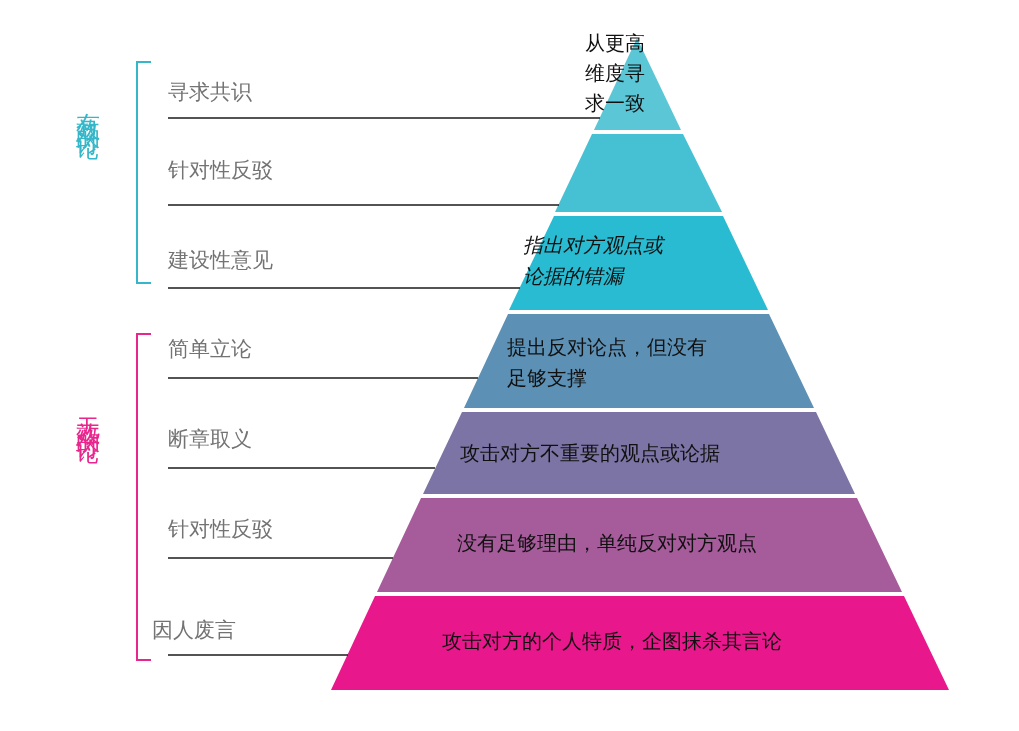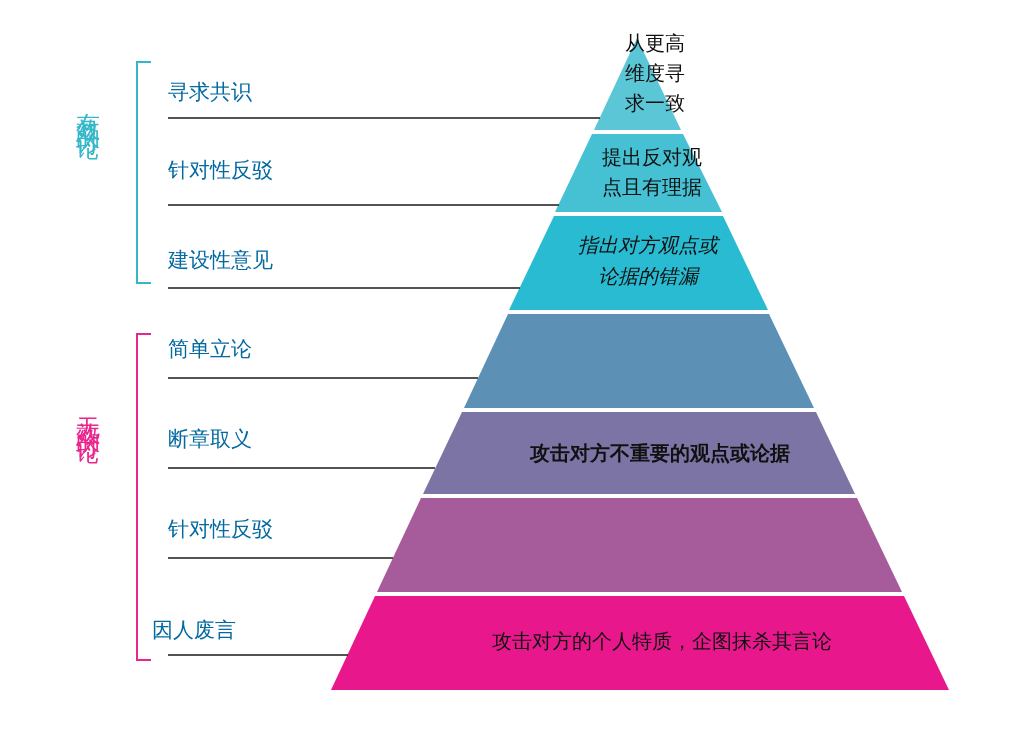--- a/index.html
+++ b/index.html
@@ -26,26 +26,26 @@
     text-orientation: upright;
     font-size: 24px;
     font-weight: 500;
     letter-spacing: 6px;
     white-space: nowrap;
   }
   .row-label {
     position: absolute;
     font-size: 21px;
     font-weight: 500;
-    color: #0369a1;
+    color: #737373;
     white-space: nowrap;
   }
   .level-text {
     position: absolute;
-    text-align: center;
+    text-align: left;
     font-size: 20px;
     font-weight: 500;
     color: #101010;
     white-space: pre-line;
     line-height: 30px;
   }
 </style>
 </head>
 <body>
 
@@ -81,20 +81,21 @@
   <div class="row-label" style="left:168px; top:246px;">建设性意见</div>
 
   <div class="row-label" style="left:168px; top:335px;">简单立论</div>
   <div class="row-label" style="left:168px; top:425px;">断章取义</div>
   <div class="row-label" style="left:168px; top:515px;">针对性反驳</div>
   <div class="row-label" style="left:152px; top:616px;">因人废言</div>
 
   <div class="level-text" style="left:585px; top:28px; width:140px; line-height:30px;">从更高
 维度寻
 求一致</div>
-  <div class="level-text" style="left:552px; top:142px; width:200px; line-height:30px;">提出反对观
-点且有理据</div>
   <div class="level-text" style="left:523px; top:230px; width:250px; line-height:31px;font-style:italic;">指出对方观点或
 论据的错漏</div>
-  <div class="level-text" style="left:460px; top:438px; width:400px;font-weight:bold;">攻击对方不重要的观点或论据</div>
+  <div class="level-text" style="left:507px; top:332px; width:300px; line-height:31px;">提出反对论点，但没有
+足够支撑</div>
+  <div class="level-text" style="left:460px; top:438px; width:400px;">攻击对方不重要的观点或论据</div>
+  <div class="level-text" style="left:457px; top:528px; width:400px;">没有足够理由，单纯反对对方观点</div>
   <div class="level-text" style="left:442px; top:626px; width:440px;">攻击对方的个人特质，企图抹杀其言论</div>
 
 </div>
 
 </body></html>

